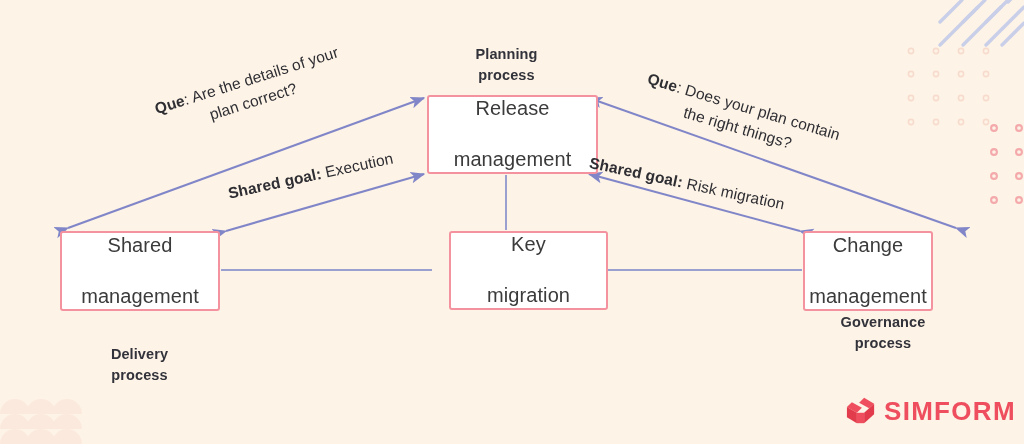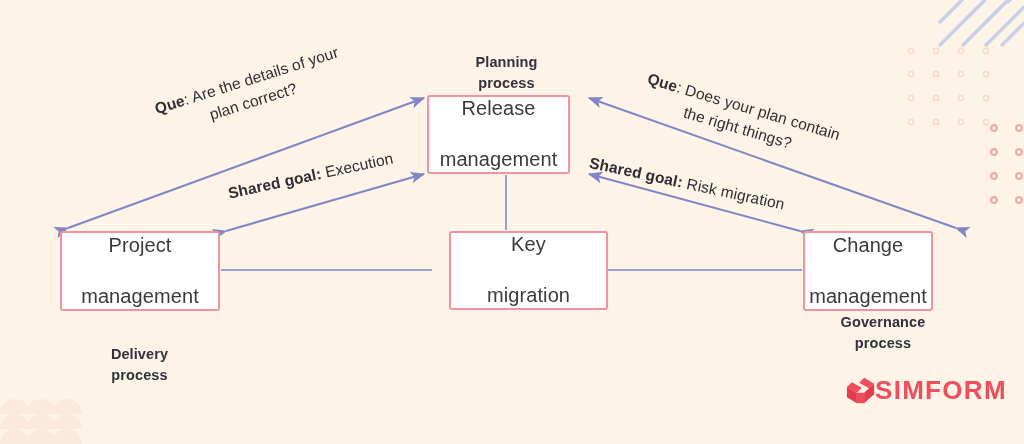--- a/index.html
+++ b/index.html
@@ -31,36 +31,36 @@
     justify-content: center;
     text-align: center;
     color: #3b3b3b;
     font-size: 20px;
     line-height: 1.28;
     letter-spacing: 0.1px;
     box-sizing: border-box;
   }
   .node span { display: block; padding: 0 6px; }
 
-  #node-release      { left: 427px; top: 95px;  width: 143px; height: 79px; }
+  #node-release      { left: 427px; top: 95px;  width: 171px; height: 79px; }
   #node-project      { left: 60px;  top: 231px; width: 160px; height: 80px; }
   #node-key          { left: 433px; top: 231px; width: 159px; height: 79px; margin-left: 16px; }
   #node-change       { left: 803px; top: 231px; width: 130px; height: 80px; }
 
   
   .caption {
     position: absolute;
     font-weight: bold;
     font-size: 14.5px;
     color: #32323a;
     line-height: 1.42;
     text-align: center;
     letter-spacing: 0.1px;
   }
-  #cap-planning   { left: 425px; top: 52px;  width: 163px; }
+  #cap-planning   { left: 425px; top: 44px;  width: 163px; }
   #cap-delivery   { left: 58px;  top: 344px; width: 163px; }
   #cap-governance { left: 800px; top: 312px; width: 166px; }
 
   
   .edge-label {
     position: absolute;
     font-size: 15.5px;
     color: #2e2e33;
     line-height: 1.45;
     white-space: nowrap;
@@ -87,24 +87,24 @@
   }
   #lbl-goal-right {
     left: 592px; top: 152px;
     transform: rotate(12.2deg);
     transform-origin: left top;
   }
 
   
   #logo {
     position: absolute;
-    left: 846px; top: 375px;
+    left: 846px; top: 396px;
     display: flex;
-    align-items: center;
-    gap: 0;
+    align-items: flex-start;
+    gap: 9px;
   }
   #logo .wordmark {
     font-size: 26px;
     font-weight: bold;
     color: #ee4e5d;
     letter-spacing: 1.3px;
   }
 </style>
 </head>
 <body>
@@ -182,21 +182,21 @@
     <line x1="956" y1="228" x2="589" y2="98"></line>
     <line x1="800" y1="231" x2="589" y2="174"></line>
   </g>
 </svg>
 
 <div class="node" id="node-release">
   <span><span>Release</span><br><span>management</span></span>
 </div>
 
 <div class="node" id="node-project">
-  <span><span>Project</span><br><span>management</span></span>
+  <span><span>Shared</span><br><span>management</span></span>
 </div>
 
 <div class="node" id="node-key">
   <span><span>Key</span><br><span>migration</span></span>
 </div>
 
 <div class="node" id="node-change">
   <span><span>Change</span><br><span>management</span></span>
 </div>
 

